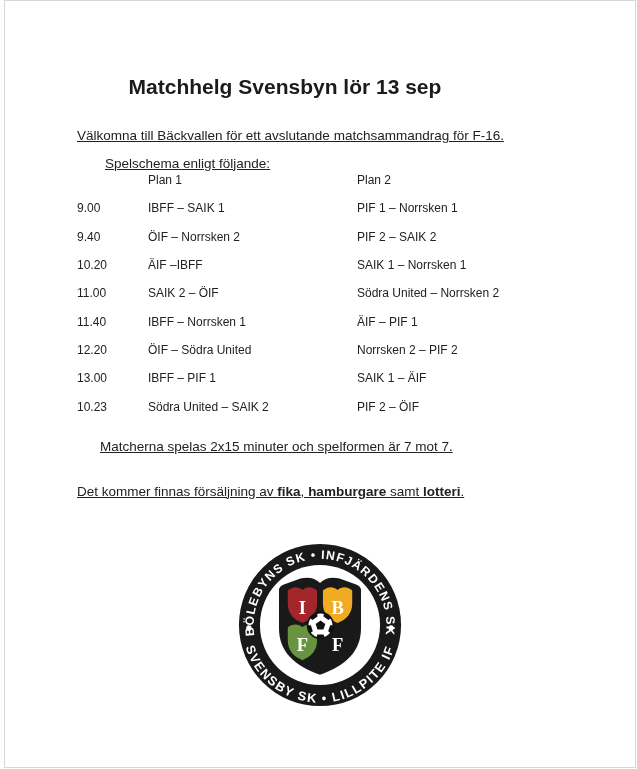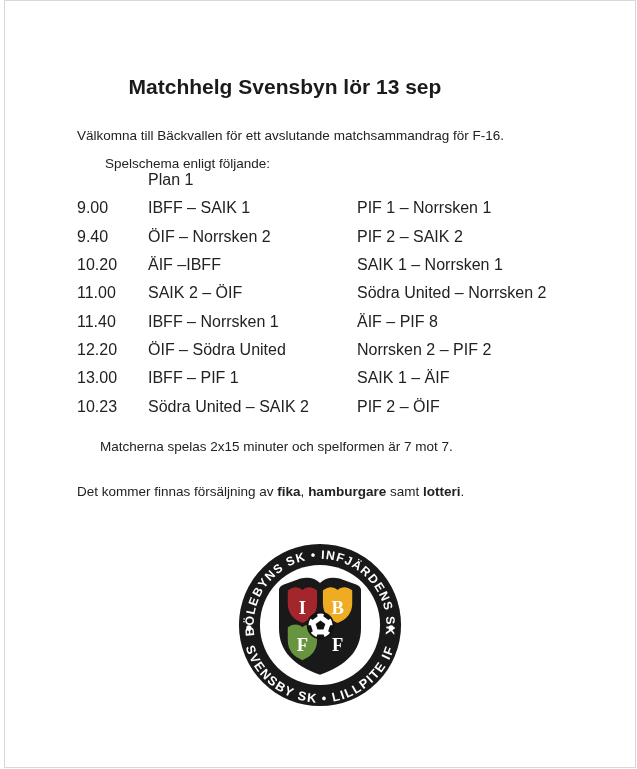--- a/index.html
+++ b/index.html
@@ -9,28 +9,28 @@
   }
   .page-border{
     position:absolute;left:4px;top:0;width:630px;height:766px;
     border:1px solid #d7d7dc;pointer-events:none;background:transparent;
   }
   .doc-title{
     position:absolute;top:74px;left:0;width:570px;text-align:center;
     font-size:21px;line-height:26px;font-weight:bold;color:#1b1b1b;margin:0;
   }
   .para{
-    position:absolute;left:77px;right:40px;font-size:13.5px;line-height:18px;color:#222;
+    position:absolute;left:77px;right:40px;font-size:13.5px;line-height:18px;color:#222;text-decoration:underline;
   }
   .p-intro{top:113px;}
   .p-schema{top:141px;margin-left:28px;}
   .p-rules{top:424px;line-height:18px;margin-left:23px;}
   .p-sales{top:469px;}
   .schedule{position:absolute;left:77px;top:166px;right:30px;}
-  .row{display:flex;height:28.35px;line-height:28.35px;font-size:16px;white-space:pre;}
+  .row{display:flex;height:28.35px;line-height:28.35px;font-size:12px;white-space:pre;}
   .col-time{width:71px;}
   .col-p1{width:209px;}
   .col-p2{flex:1;}
   .b{font-weight:bold;}
   .squiggle{
     text-decoration-style:wavy;
     text-decoration-color:#e8372c;text-decoration-thickness:1px;
     text-underline-offset:3px;
   }
   .logo-wrap{position:absolute;left:237px;top:542px;width:166px;height:166px;}
@@ -44,27 +44,28 @@
 
 <h1 class="doc-title">Matchhelg Svensbyn lör 13 sep</h1>
 
 <p class="para p-intro">Välkomna till Bäckvallen för ett avslutande matchsammandrag för F-16.</p>
 <p class="para p-schema">Spelschema enligt följande:</p>
 
 <div class="schedule">
   <div class="row">
     <span class="col-time"></span>
     <span class="col-p1">Plan 1</span>
+    <span class="col-p2">Plan 2</span>
   </div>
   <div>
       <div class="row"><span class="col-time">9.00</span><span class="col-p1">IBFF – SAIK 1</span><span class="col-p2">PIF 1 – Norrsken 1</span></div>
       <div class="row"><span class="col-time">9.40</span><span class="col-p1">ÖIF – Norrsken 2</span><span class="col-p2">PIF 2 – SAIK 2</span></div>
       <div class="row"><span class="col-time">10.20</span><span class="col-p1">ÄIF –IBFF</span><span class="col-p2">SAIK 1 – Norrsken 1</span></div>
       <div class="row"><span class="col-time">11.00</span><span class="col-p1">SAIK 2 – ÖIF</span><span class="col-p2">Södra United – Norrsken 2</span></div>
-      <div class="row"><span class="col-time">11.40</span><span class="col-p1">IBFF – Norrsken 1</span><span class="col-p2">ÄIF – PIF 8</span></div>
+      <div class="row"><span class="col-time">11.40</span><span class="col-p1">IBFF – Norrsken 1</span><span class="col-p2">ÄIF – PIF 1</span></div>
       <div class="row"><span class="col-time">12.20</span><span class="col-p1">ÖIF – Södra United</span><span class="col-p2">Norrsken 2 – PIF 2</span></div>
       <div class="row"><span class="col-time">13.00</span><span class="col-p1">IBFF – PIF 1</span><span class="col-p2">SAIK 1 – ÄIF</span></div>
       <div class="row"><span class="col-time">10.23</span><span class="col-p1"><span class="squiggle">Södra</span><span> United – SAIK 2</span></span><span class="col-p2">PIF 2 – ÖIF</span></div>
     </div>
 </div>
 
 <p class="para p-rules">Matcherna spelas 2x15 minuter och spelformen är 7 mot 7.</p>
 
 <p class="para p-sales"><span><span>Det kommer finnas försäljning av </span><span class="b">fika</span><span>, </span><span class="b">hamburgare</span><span> samt </span><span class="b">lotteri</span><span>.</span></span></p>
 

